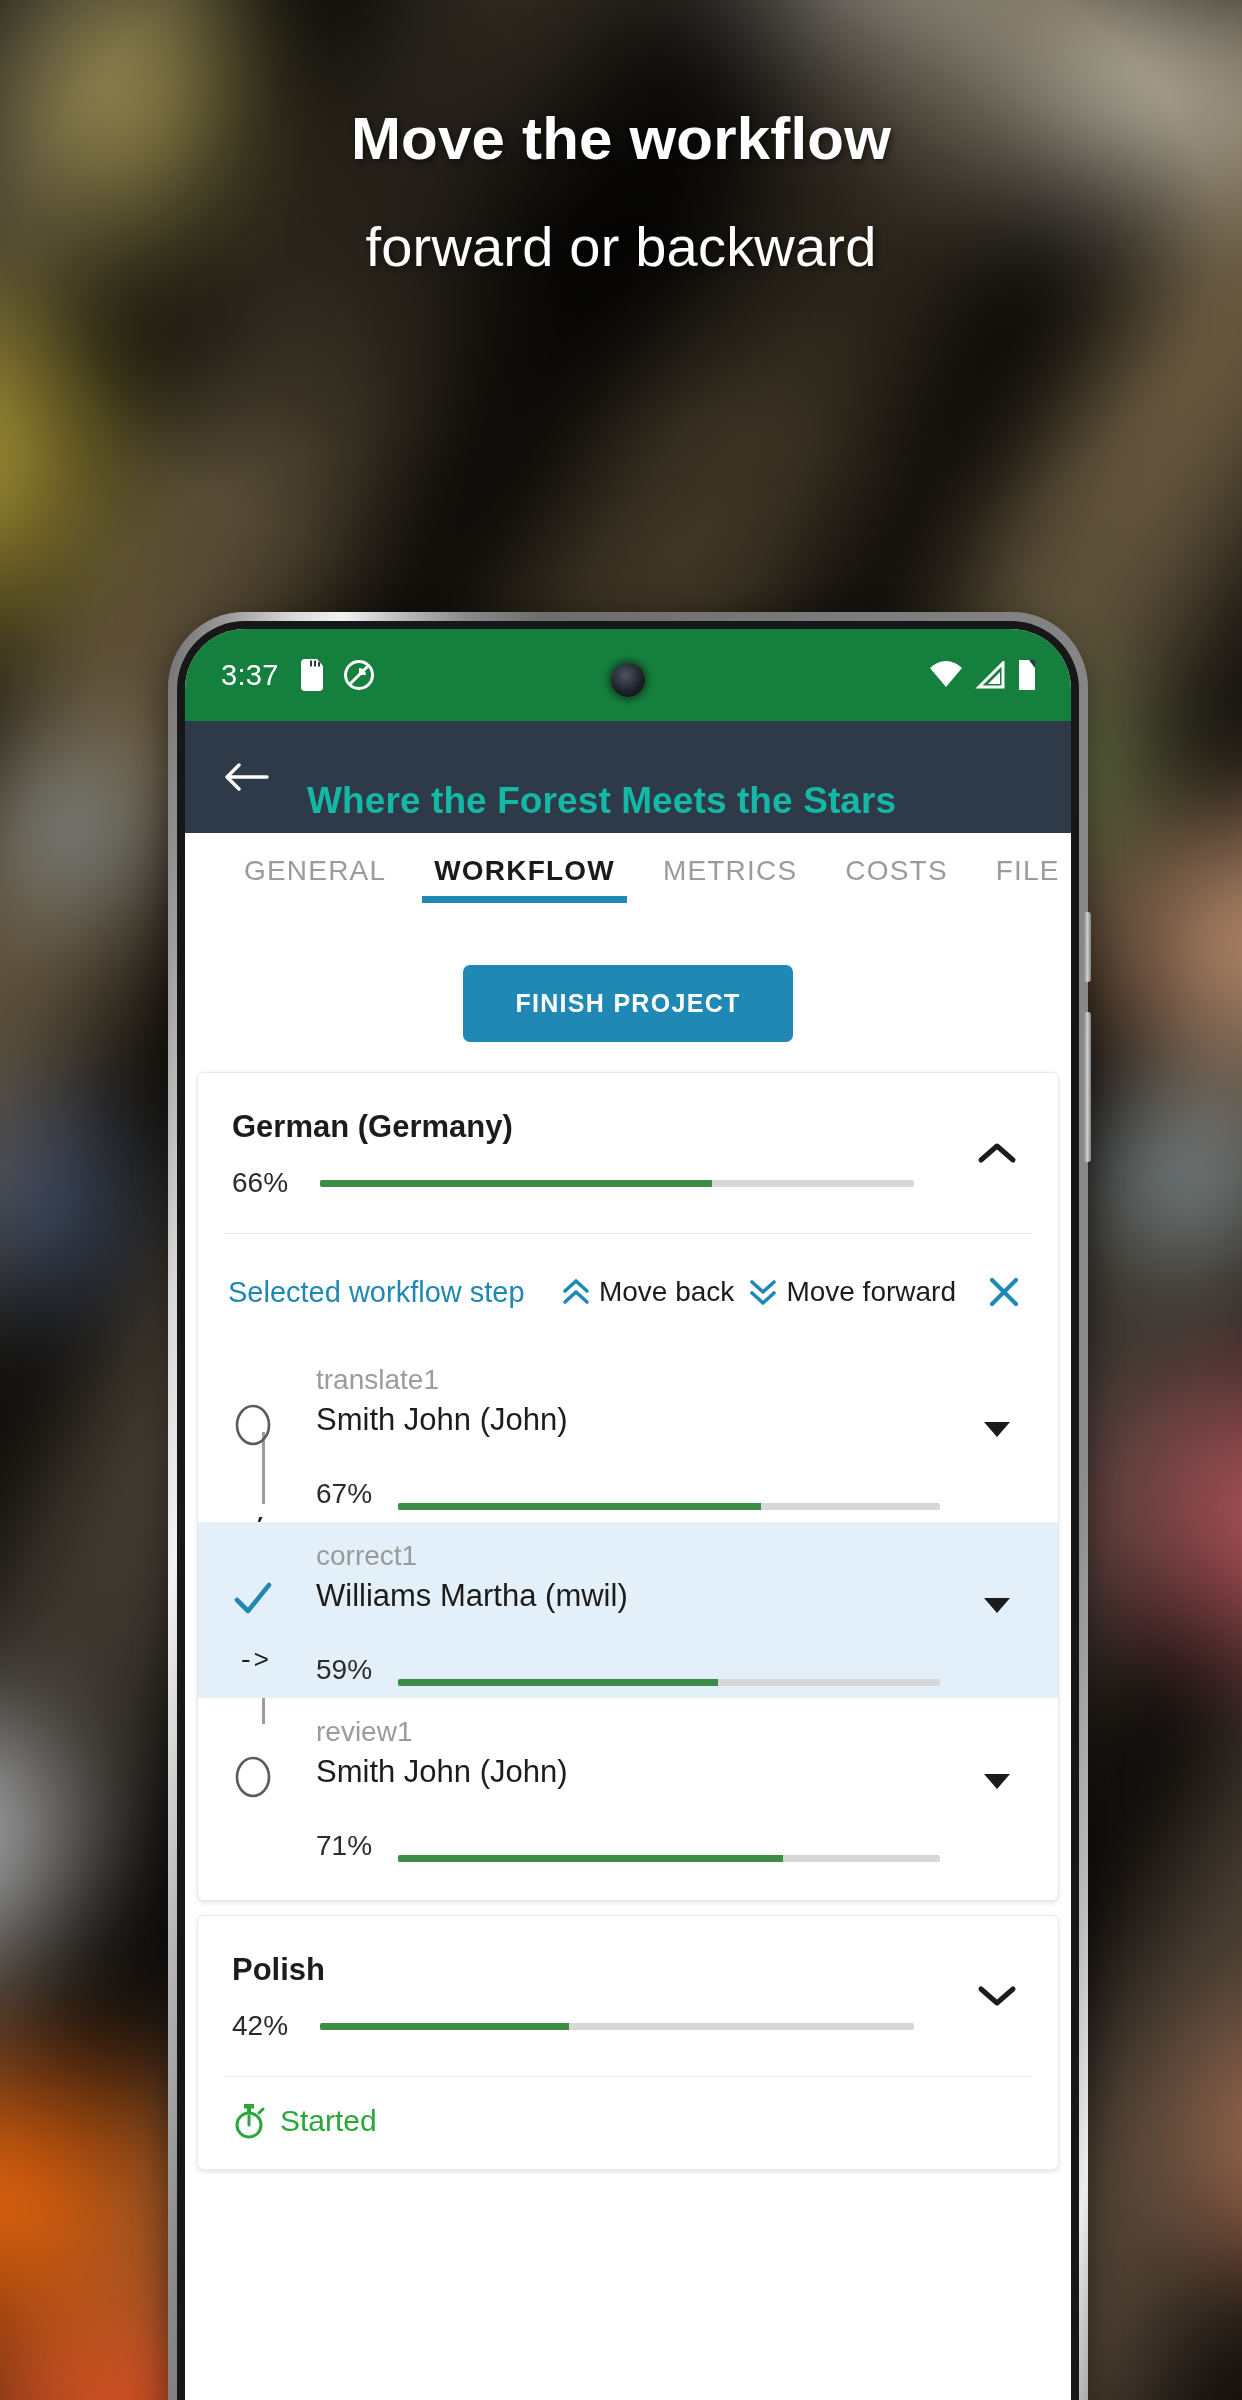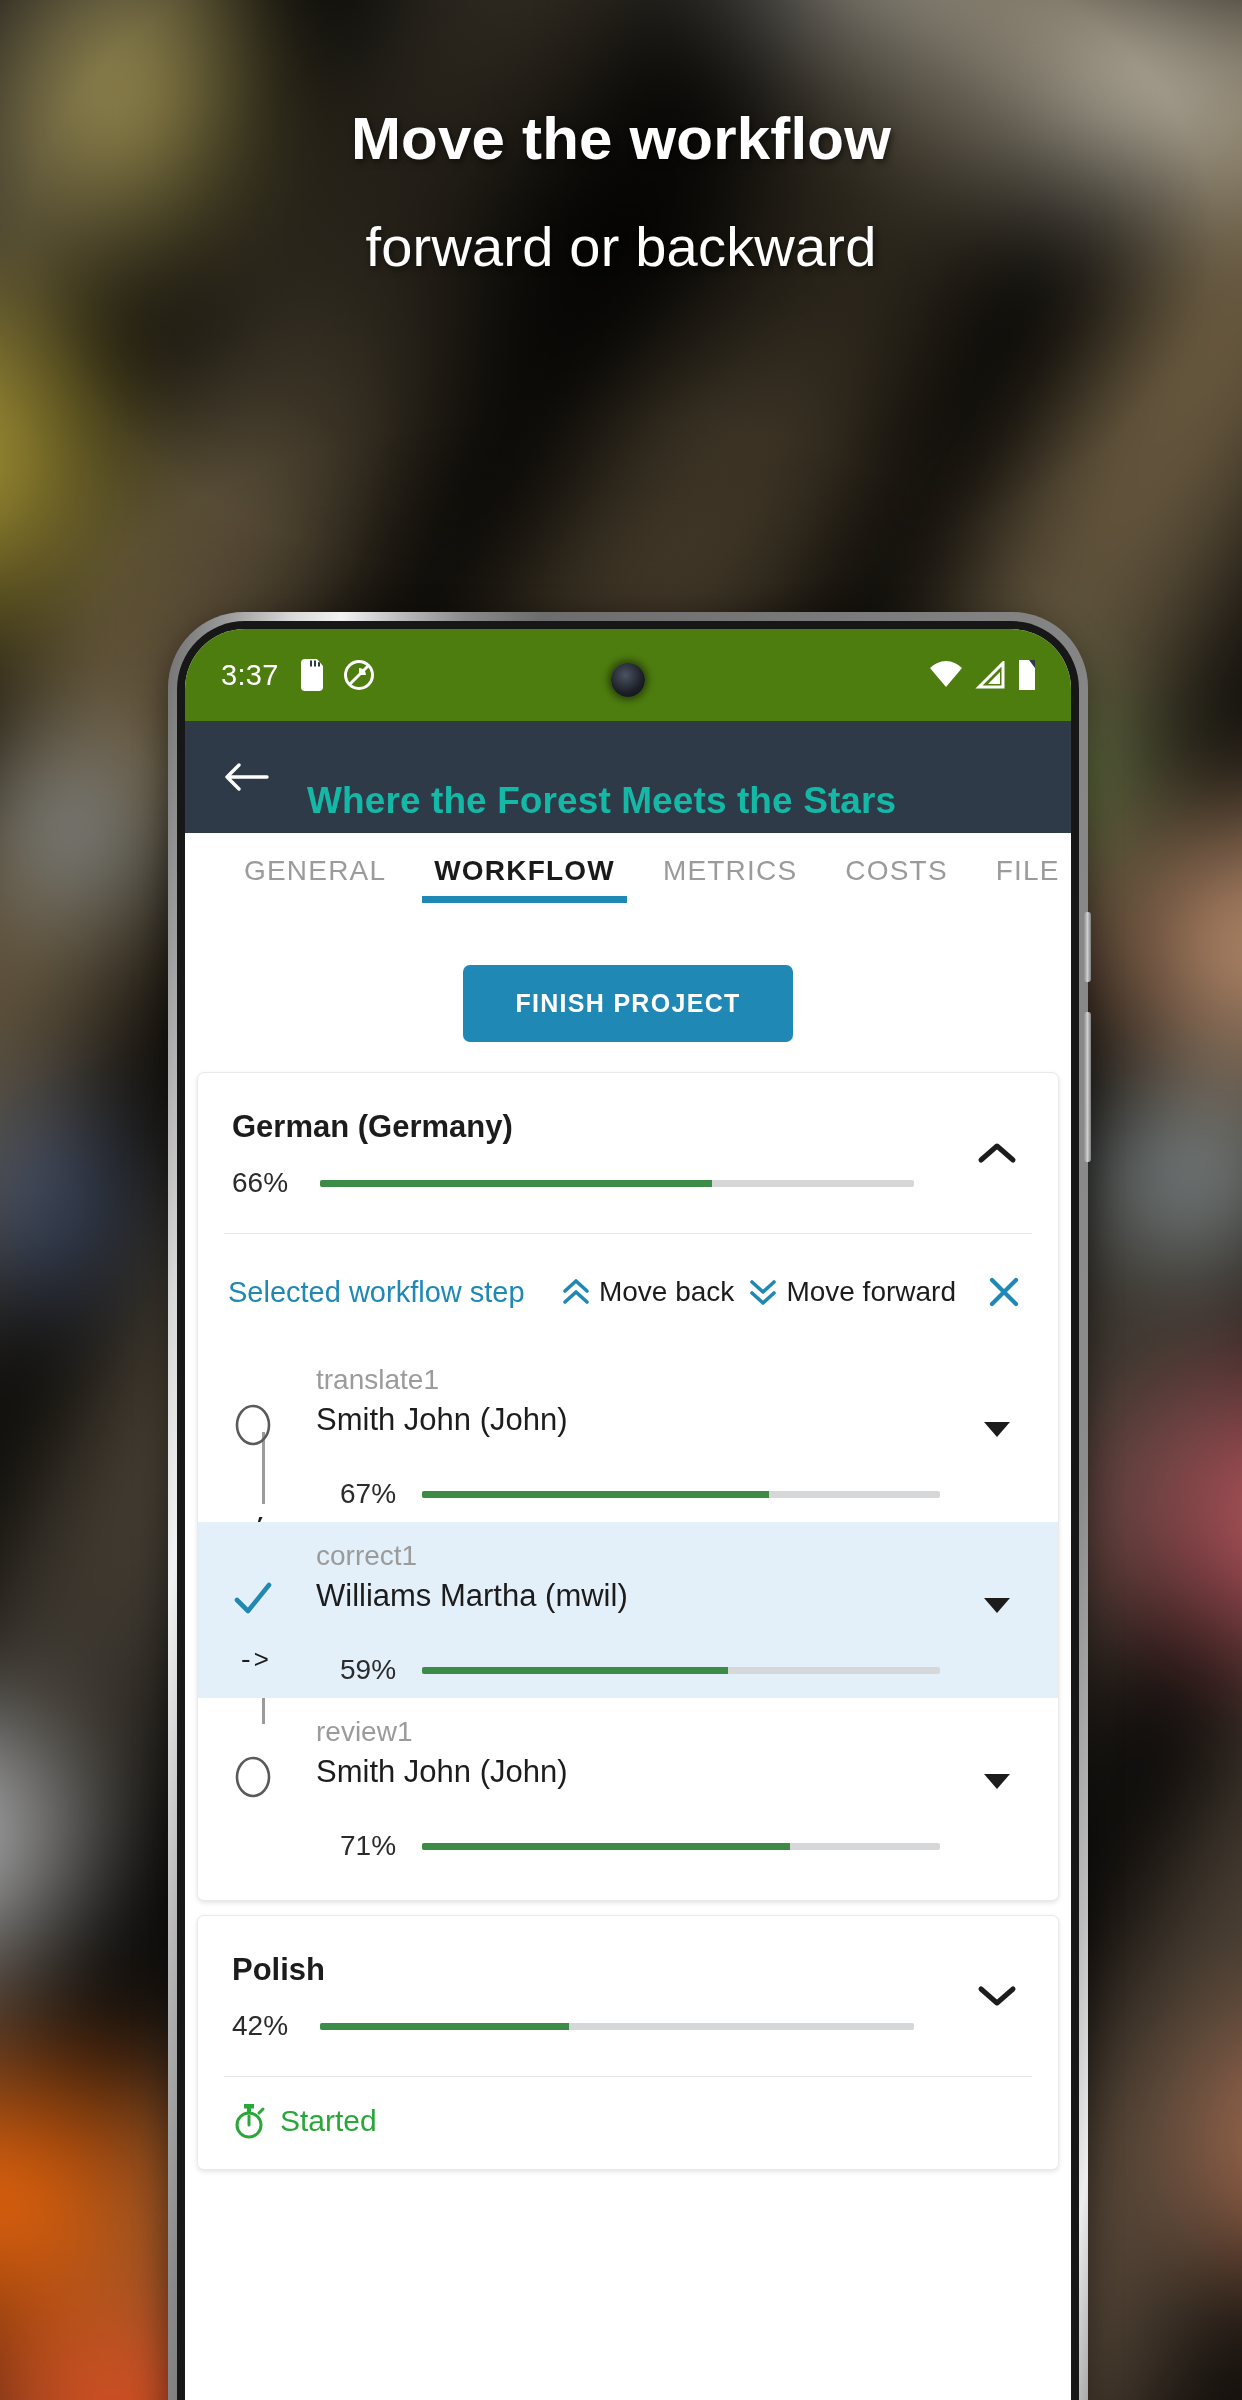--- a/index.html
+++ b/index.html
@@ -132,21 +132,21 @@
     right: -3px;
     width: 7px;
     border-radius: 3px;
     background: linear-gradient(90deg,#8c8c8c,#cfcfcf,#7d7d7d);
   }
 
   
   .statusbar {
     position: relative;
     height: 92px;
-    background: #4d7c0f;
+    background: #15803d;
     display: flex;
     align-items: center;
     padding: 0 34px 0 36px;
     color: #ffffff;
   }
   .sb-time {
     font-size: 29px;
     letter-spacing: 0.3px;
   }
   .sb-left-icons {
@@ -363,23 +363,23 @@
     color: #1c1c1c;
     margin-left: 24px;
   }
   .step-caret {
     width: 54px; height: 54px;
     display: flex; align-items: center; justify-content: center;
     cursor: pointer;
   }
   .step-pct {
     display: flex;
-    align-items: center;
+    align-items: flex-end;
     gap: 16px;
-    margin-left: 108px;
+    margin-left: 84px;
     margin-top: 22px;
     padding-right: 84px;
   }
   .step-pct .pct-label { font-size: 28px; min-width: 66px; }
   .step-pct .bar { margin-right: 0; }
 
   
   .connector {
     position: absolute;
     left: 0;

